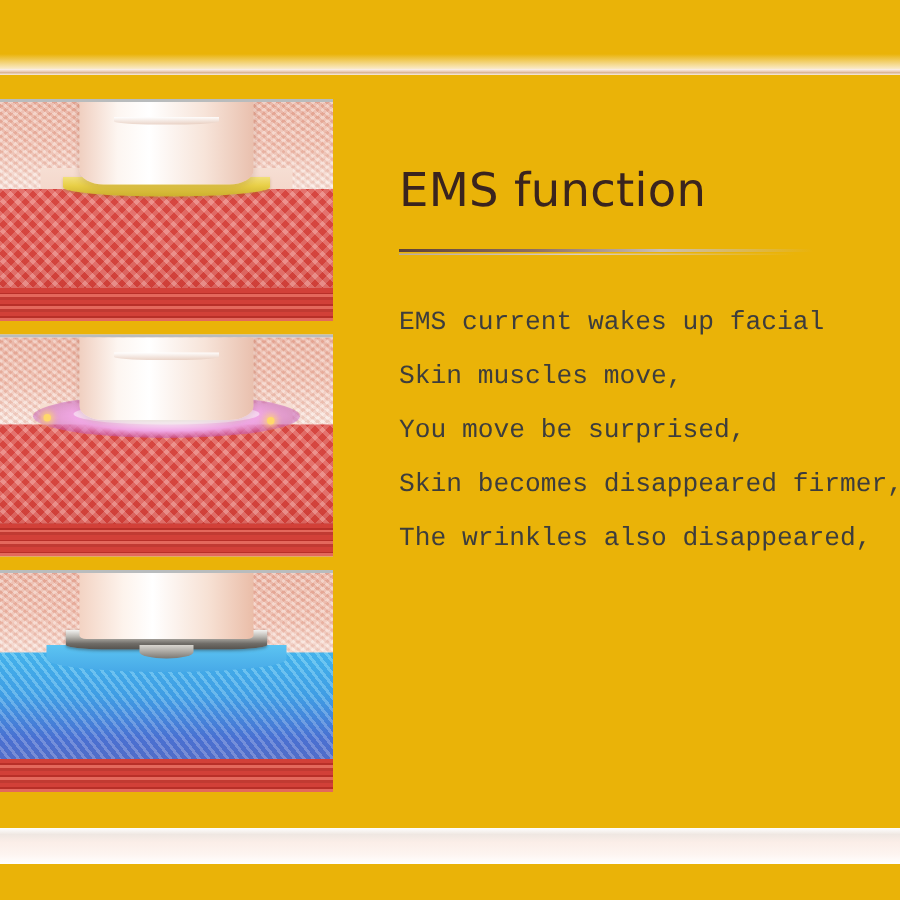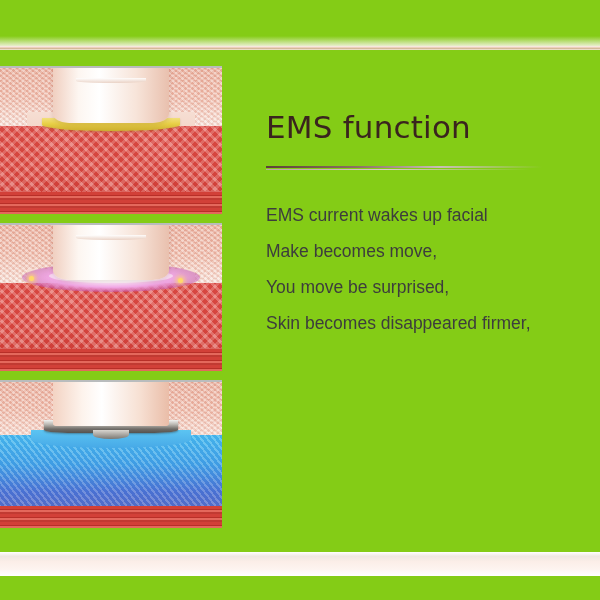--- a/index.html
+++ b/index.html
@@ -10,21 +10,21 @@
     width: 600px;
     height: 600px;
     background: #ffffff;
     font-family: "DejaVu Sans", sans-serif;
     overflow: hidden;
   }
   .page {
     position: relative;
     width: 600px;
     height: 600px;
-    background: #84cc16;
+    background: #eab308;
   }
 
   
   .band-top {
     position: absolute;
     left: 0;
     top: 46px;
     width: 600px;
     height: 4px;
     background: linear-gradient(to bottom,
@@ -266,21 +266,21 @@
     width: 100%;
     height: 1px;
     background: linear-gradient(to right, #b9aaa2 0%, #d8cec8 40%, rgba(255,255,255,0) 88%);
   }
   .body-list {
     list-style: none;
     margin: 26px 0 0 0;
     padding: 0;
   }
   .body-line {
-    font-family: Liberation Sans, sans-serif;
+    font-family: Liberation Mono, monospace;
     font-size: 17.5px;
     font-weight: 400;
     color: #3d3d3d;
     line-height: 36px;
     white-space: nowrap;
   }
 </style>
 </head>
 <body>
 
@@ -334,22 +334,23 @@
 
     <h1 class="title">EMS function</h1>
 
     <div class="rule">
       <div class="rule-a"></div>
       <div class="rule-b"></div>
     </div>
 
     <ul class="body-list">
       <li class="body-line">EMS current wakes up facial</li>
-      <li class="body-line">Make becomes move,</li>
+      <li class="body-line">Skin muscles move,</li>
       <li class="body-line">You move be surprised,</li>
       <li class="body-line">Skin becomes disappeared firmer,</li>
+      <li class="body-line">The wrinkles also disappeared,</li>
     </ul>
 
   </div>
 
   <div class="band-bottom"></div>
 
 </div>
 
 </body></html>

